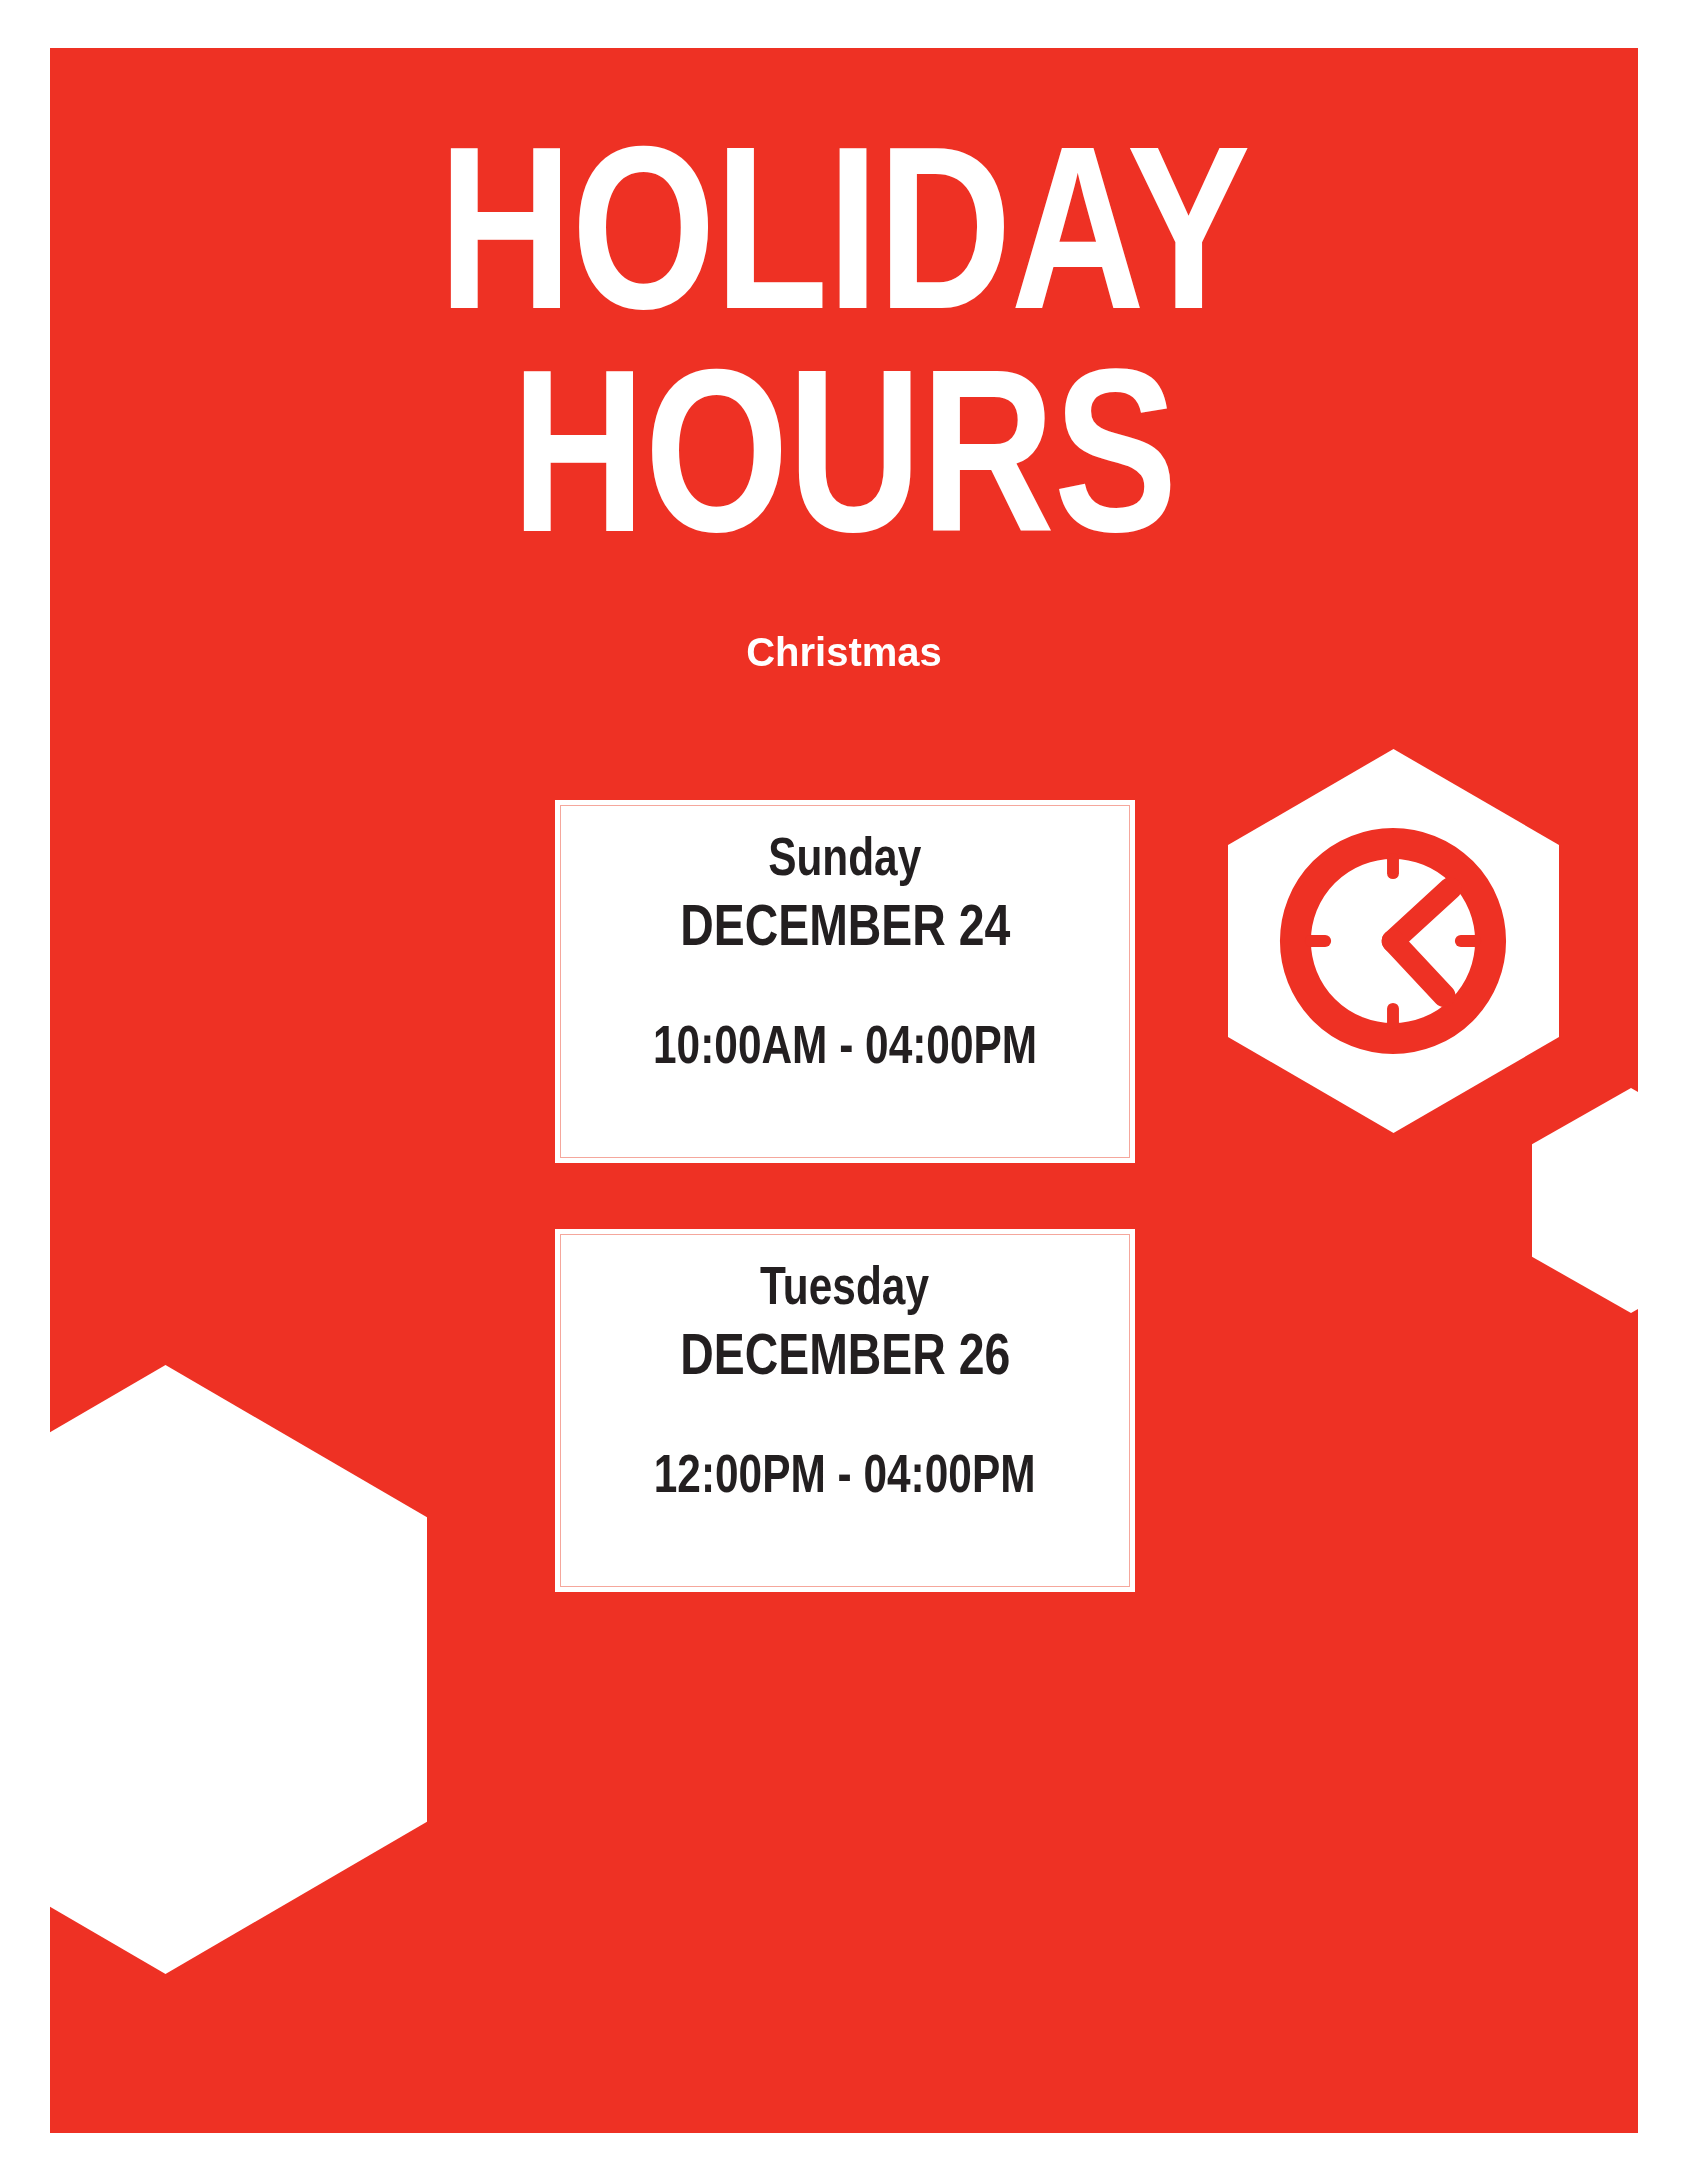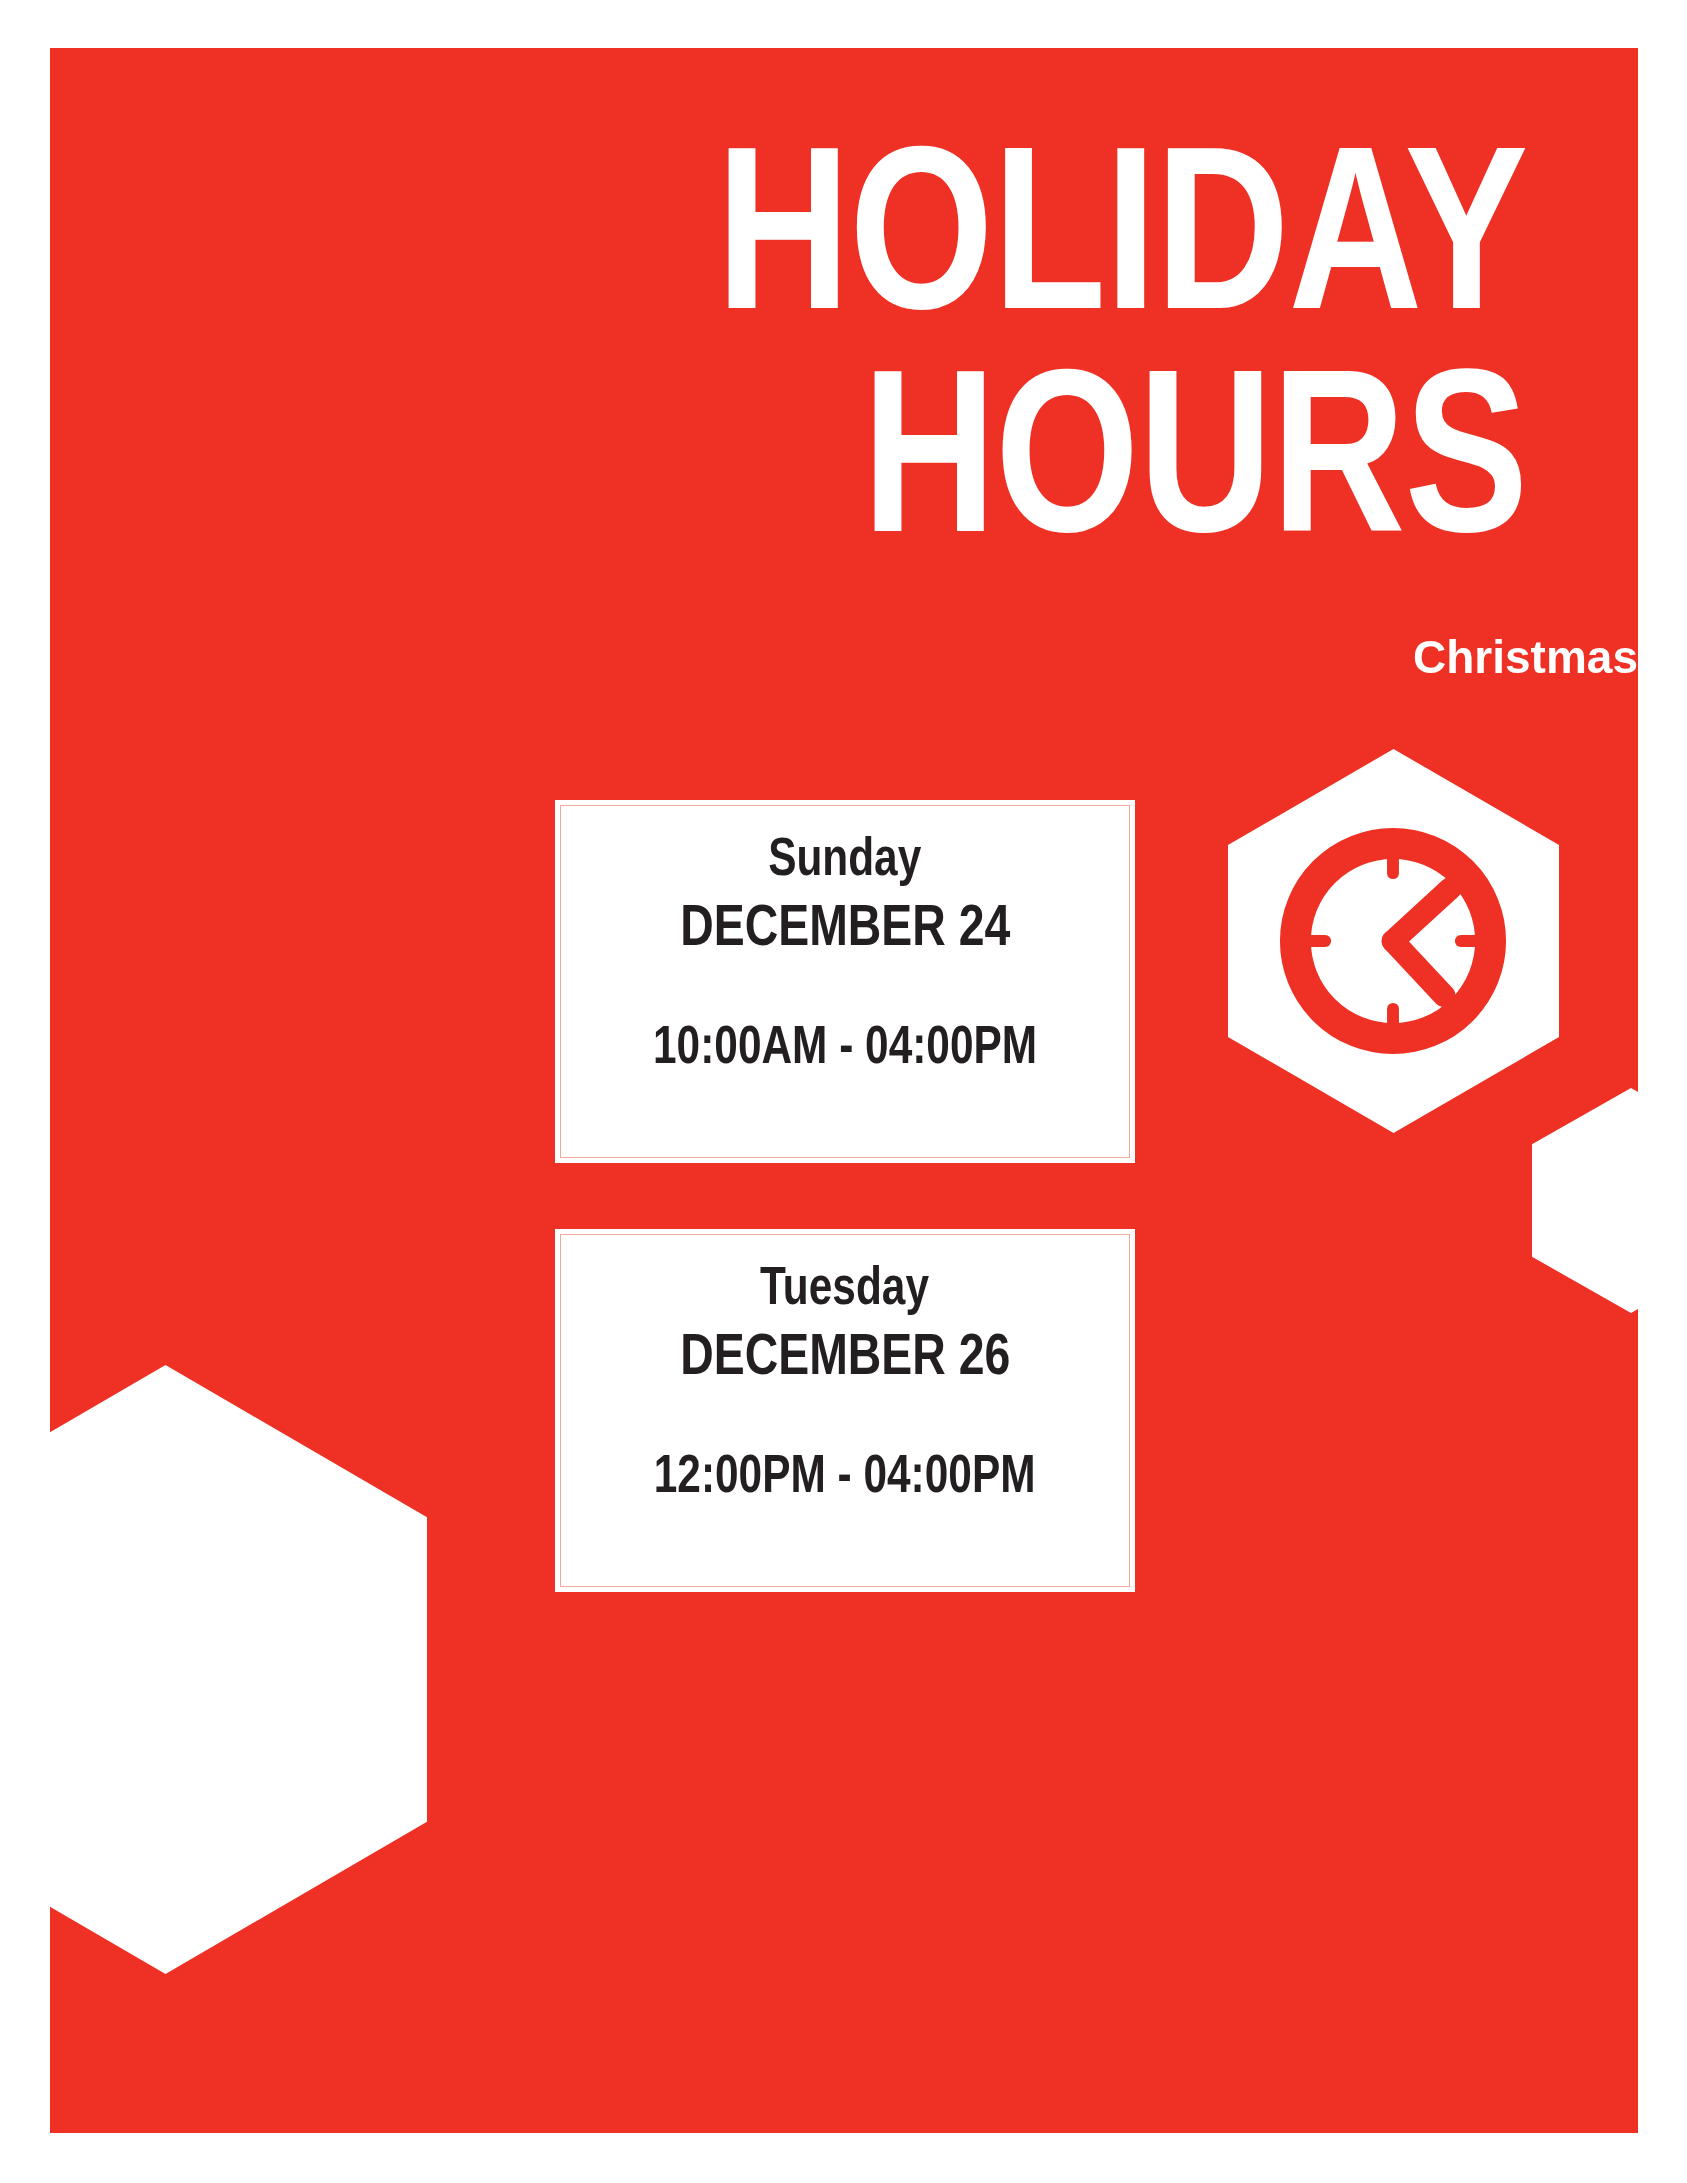--- a/index.html
+++ b/index.html
@@ -32,43 +32,42 @@
     background: var(--brand, #ee3124);
     overflow: hidden;
   }
 
   
   .headline {
     position: absolute;
     left: 0;
     top: 69px;
     width: 1588px;
-    text-align: right;
+    text-align: center;
     color: #ffffff;
     font-weight: bold;
     letter-spacing: -1.3px;
     line-height: 0.96;
-    padding-left: 48px;
   }
   .headline-line {
     display: block;
     font-size: 232px;
     transform: scaleX(0.80);
     transform-origin: center top;
     white-space: nowrap;
   }
   .subtitle {
     position: absolute;
     left: 0;
     top: 582px;
     width: 1588px;
-    text-align: right;
+    text-align: center;
     color: #ffffff;
     font-weight: bold;
-    font-size: 46px;
+    font-size: 40px;
     letter-spacing: 0px;
   }
 
   
   .hex {
     position: absolute;
     background: #ffffff;
     clip-path: polygon(50% 0%, 100% 25%, 100% 75%, 50% 100%, 0% 75%, 0% 25%);
   }
   .hex-clock {

